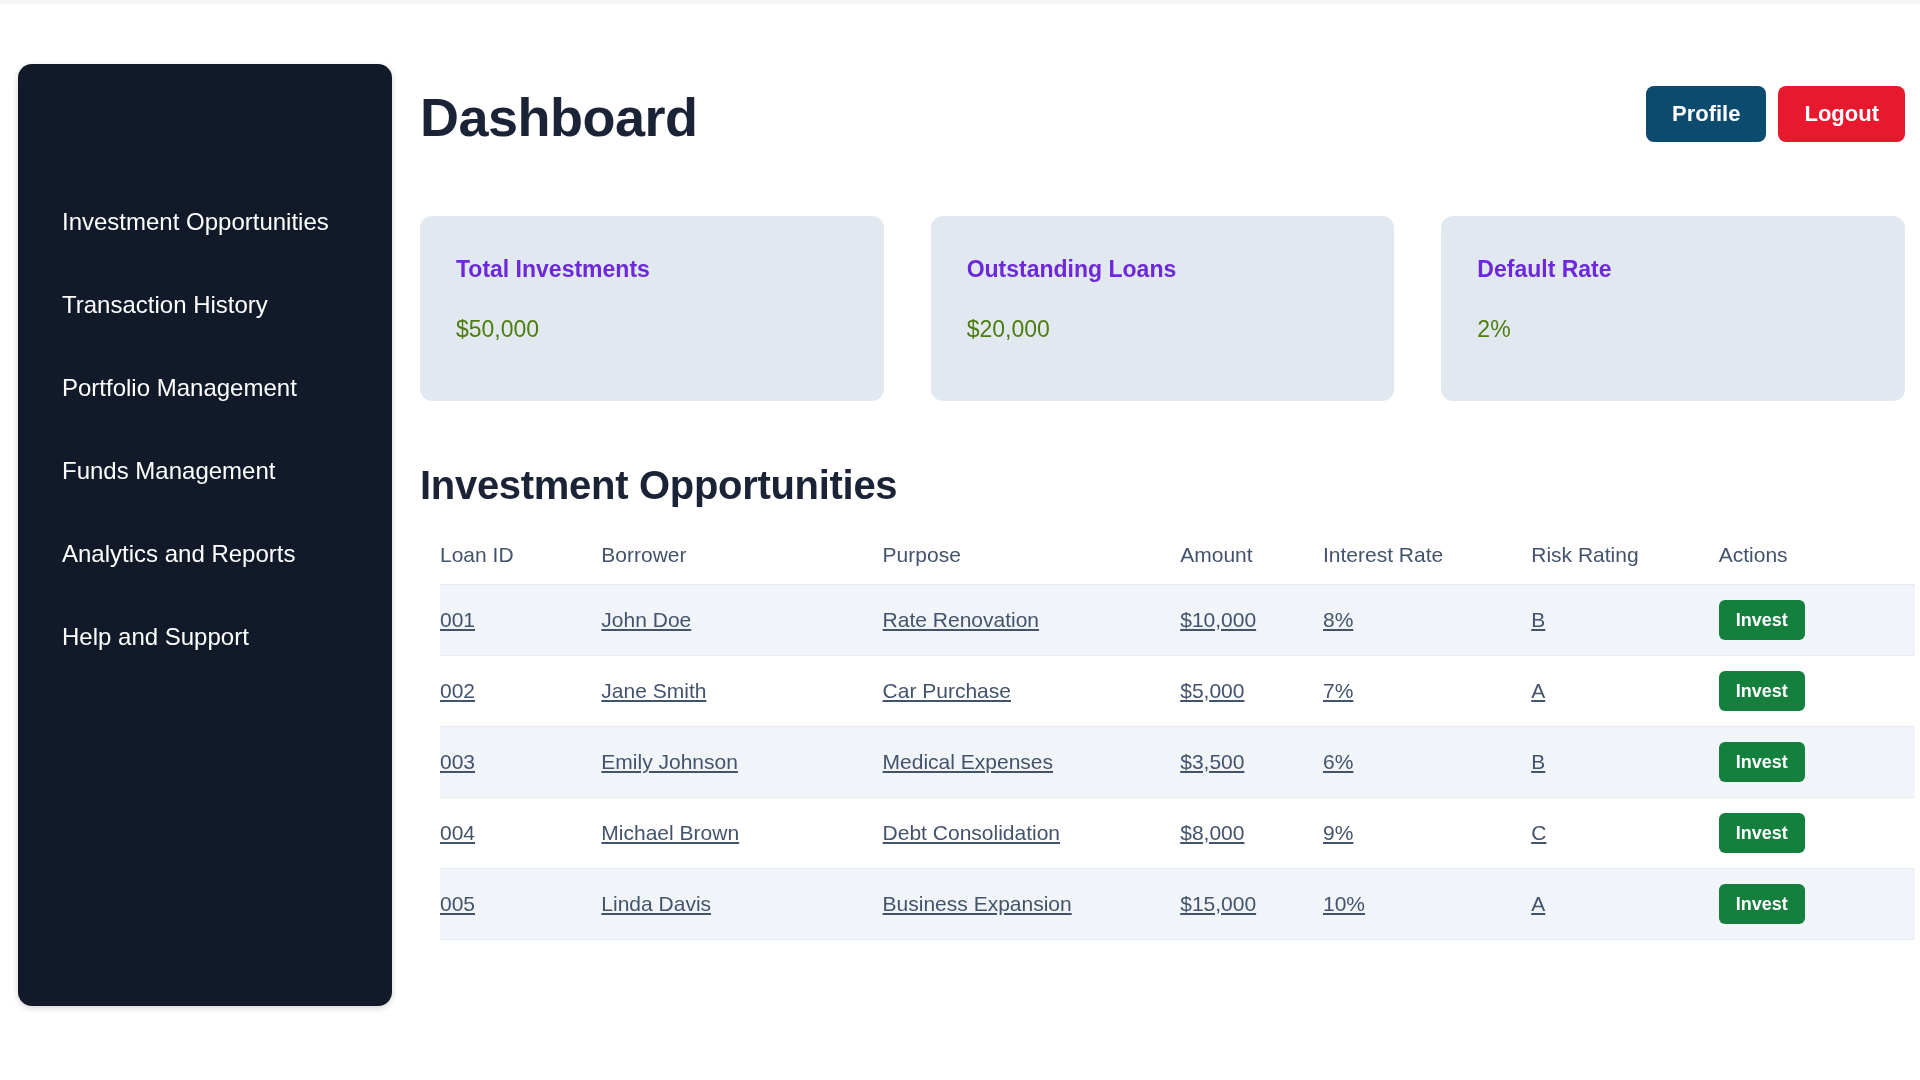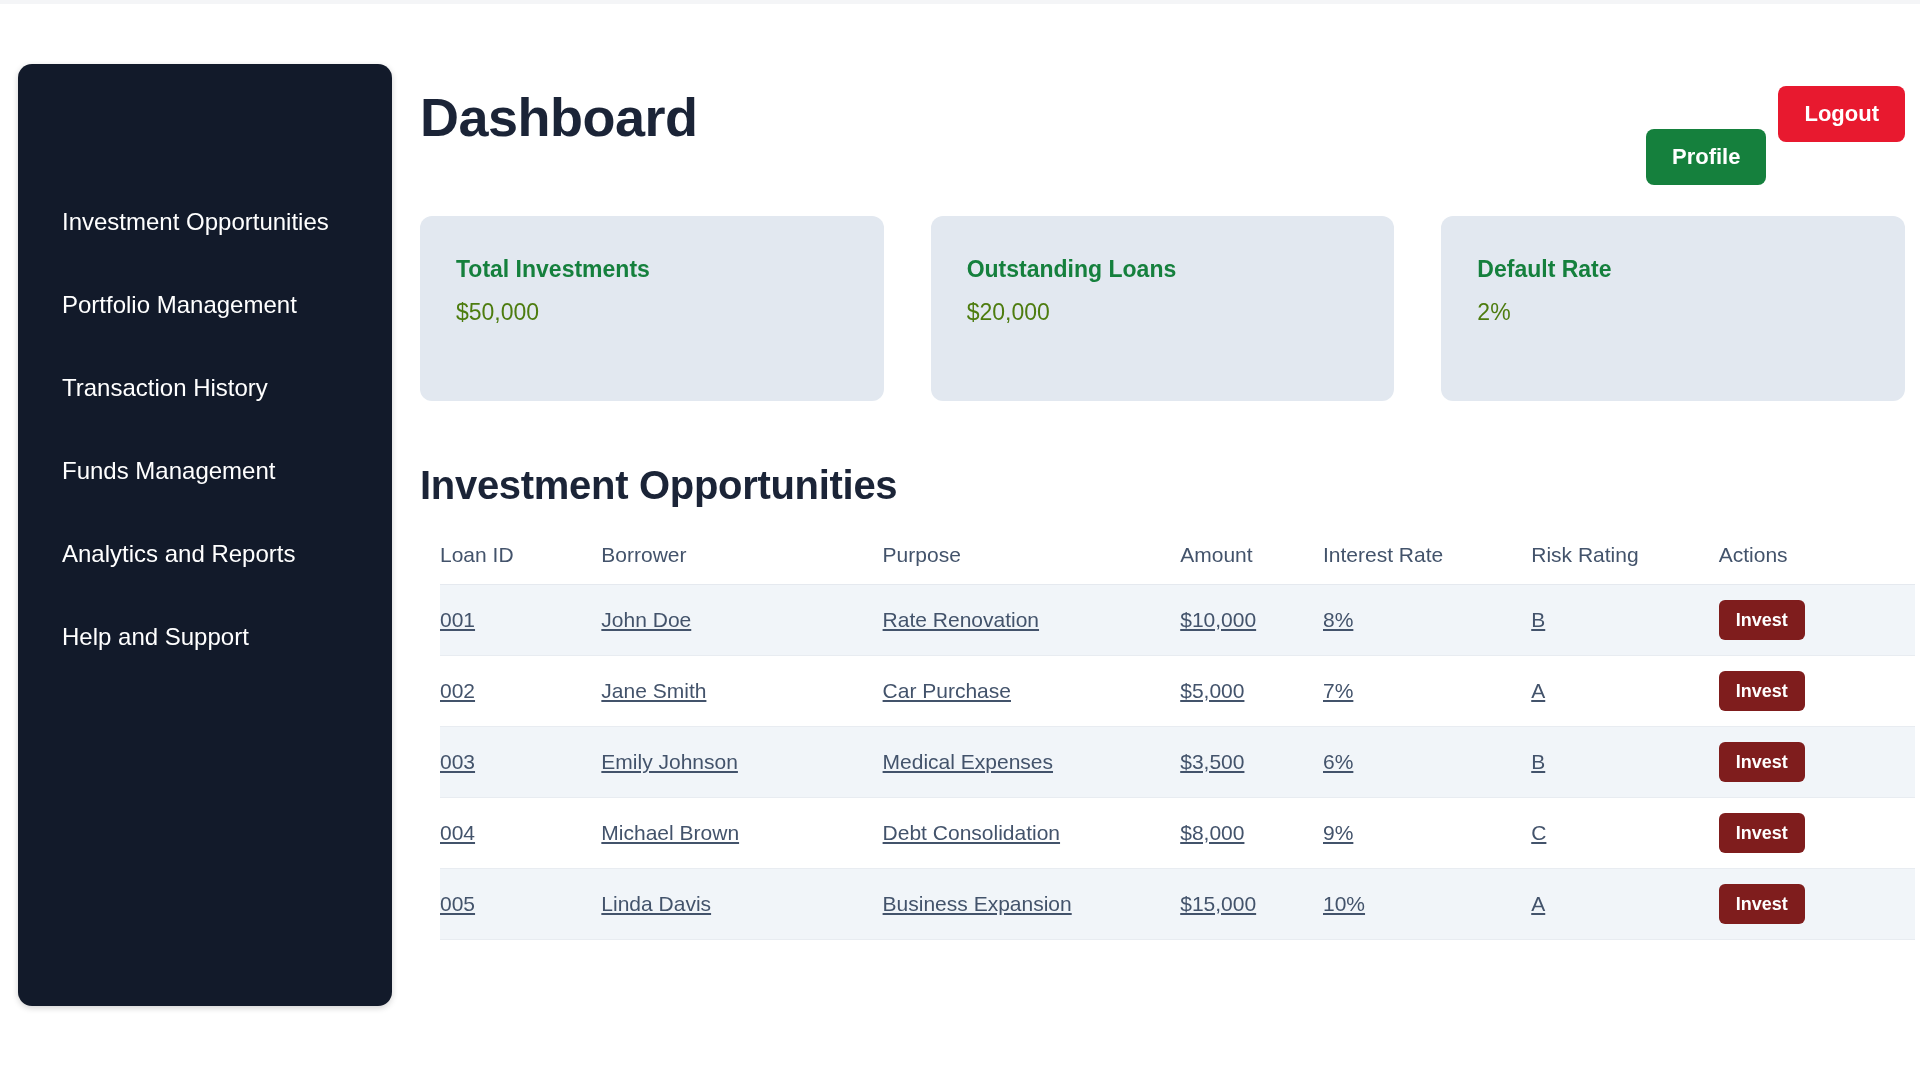--- a/index.html
+++ b/index.html
@@ -87,42 +87,42 @@
     border-radius: 8px;
     font-size: 22px;
     font-weight: bold;
     color: #ffffff;
     padding: 0 26px;
     height: 56px;
     line-height: 56px;
     cursor: pointer;
     font-family: "Liberation Sans", sans-serif;
   }
-  .btn-profile { background: #15803d; margin-top: 43px; }
+  .btn-profile { background: #0c4a6e; }
   .btn-logout  { background: #e8192f; }
 
   
   .stats {
     display: flex;
     gap: 47px;
     margin-top: 56px;
   }
   .stat-card {
     flex: 1 1 0;
     height: 185px;
     background: #e2e8f0;
     border-radius: 12px;
     padding: 42px 0 0 36px;
   }
   .stat-label {
     font-size: 23px;
     font-weight: bold;
-    color: #15803d;
-    line-height: 1;
-    margin-bottom: 20px;
+    color: #6d28d9;
+    line-height: 1;
+    margin-bottom: 37px;
   }
   .stat-value {
     font-size: 23px;
     color: #4d7c0f;
     line-height: 1;
   }
 
   
   .section-title {
     margin-top: 64px;
@@ -161,21 +161,21 @@
 
   .col-loanid   { width: 148px; }
   .col-borrower { width: 258px; }
   .col-purpose  { width: 273px; }
   .col-amount   { width: 131px; }
   .col-rate     { width: 191px; }
   .col-risk     { width: 172px; }
   .col-actions  { width: 180px; }
 
   .btn-invest {
-    background: #7f1d1d;
+    background: #15803d;
     border: none;
     border-radius: 6px;
     color: #ffffff;
     font-size: 18px;
     font-weight: bold;
     padding: 0 17px;
     height: 40px;
     line-height: 40px;
     cursor: pointer;
     font-family: "Liberation Sans", sans-serif;
@@ -187,24 +187,24 @@
 <div id="app">
 
   <div class="top-strip"></div>
 
   <nav class="sidebar">
     <ul class="nav-list">
       <li class="nav-item">
         <span>Investment Opportunities</span>
       </li>
       <li class="nav-item">
+        <span>Transaction History</span>
+      </li>
+      <li class="nav-item">
         <span>Portfolio Management</span>
-      </li>
-      <li class="nav-item">
-        <span>Transaction History</span>
       </li>
       <li class="nav-item">
         <span>Funds Management</span>
       </li>
       <li class="nav-item">
         <span>Analytics and Reports</span>
       </li>
       <li class="nav-item">
         <span>Help and Support</span>
       </li>

